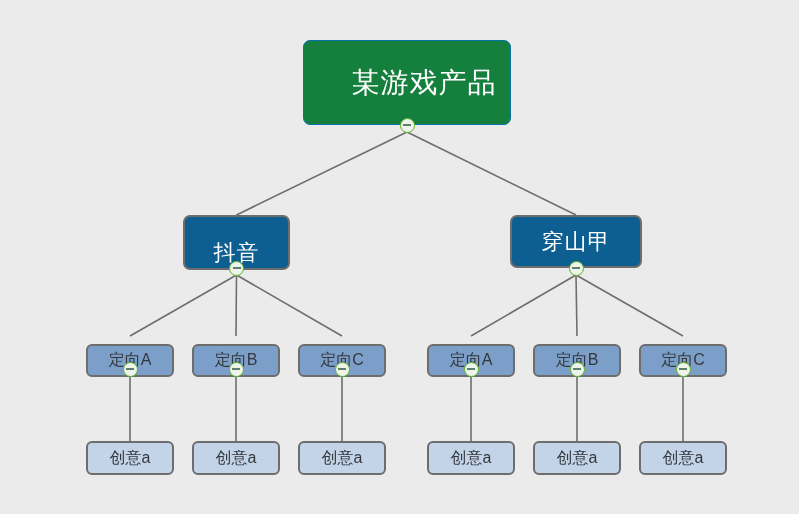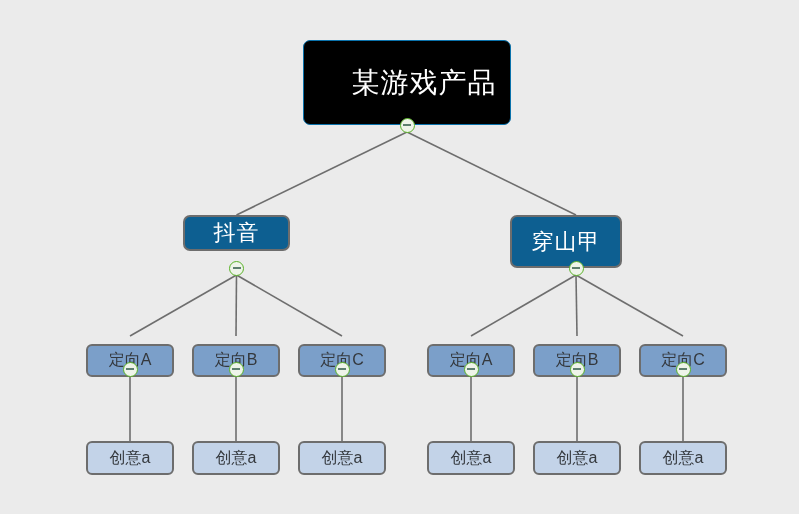--- a/index.html
+++ b/index.html
@@ -32,21 +32,21 @@
     box-sizing: border-box;
     display: flex;
     align-items: center;
     justify-content: center;
     text-align: center;
     white-space: nowrap;
     user-select: none;
   }
   
   .node.lvl-root {
-    background: #000000;
+    background: #15803d;
     color: #ffffff;
     font-size: 28px;
     border-radius: 7px;
     border: 1px solid #0a72ab;
     letter-spacing: 1px;
     padding-left: 34px;
   }
   
   .node.lvl-2 {
     background: #0d5f91;
@@ -114,27 +114,27 @@
       <line x1="471" y1="376" x2="471" y2="441" stroke="#6e6e6e" stroke-width="1.6"></line>
       <line x1="577" y1="376" x2="577" y2="441" stroke="#6e6e6e" stroke-width="1.6"></line>
       <line x1="683" y1="376" x2="683" y2="441" stroke="#6e6e6e" stroke-width="1.6"></line>
     </svg>
 <div class="node lvl-root" style="left: 303px; top: 40px; width: 208px; height: 85px;">
       <span>某游戏产品</span>
     </div>
     <div class="toggle" style="left: 399.5px; top: 117.5px;">
       <span class="minus"></span>
     </div>
-    <div class="node lvl-2" style="left: 183px; top: 215px; width: 107px; height: 36px;">
+    <div class="node lvl-2" style="left: 183px; top: 215px; width: 107px; height: 55px; align-items: flex-end;">
       <span>抖音</span>
     </div>
     <div class="toggle" style="left: 229px; top: 260.5px;">
       <span class="minus"></span>
     </div>
-    <div class="node lvl-2" style="left: 510px; top: 215px; width: 112px; height: 53px;">
+    <div class="node lvl-2" style="left: 510px; top: 215px; width: 132px; height: 53px;">
       <span>穿山甲</span>
     </div>
     <div class="toggle" style="left: 568.5px; top: 260.5px;">
       <span class="minus"></span>
     </div>
     <div class="node lvl-3" style="left: 86px; top: 336px; width: 88px; height: 33px;">
       <span>定向A</span>
     </div>
     <div class="toggle" style="left: 122.5px; top: 361.5px;">
       <span class="minus"></span>

